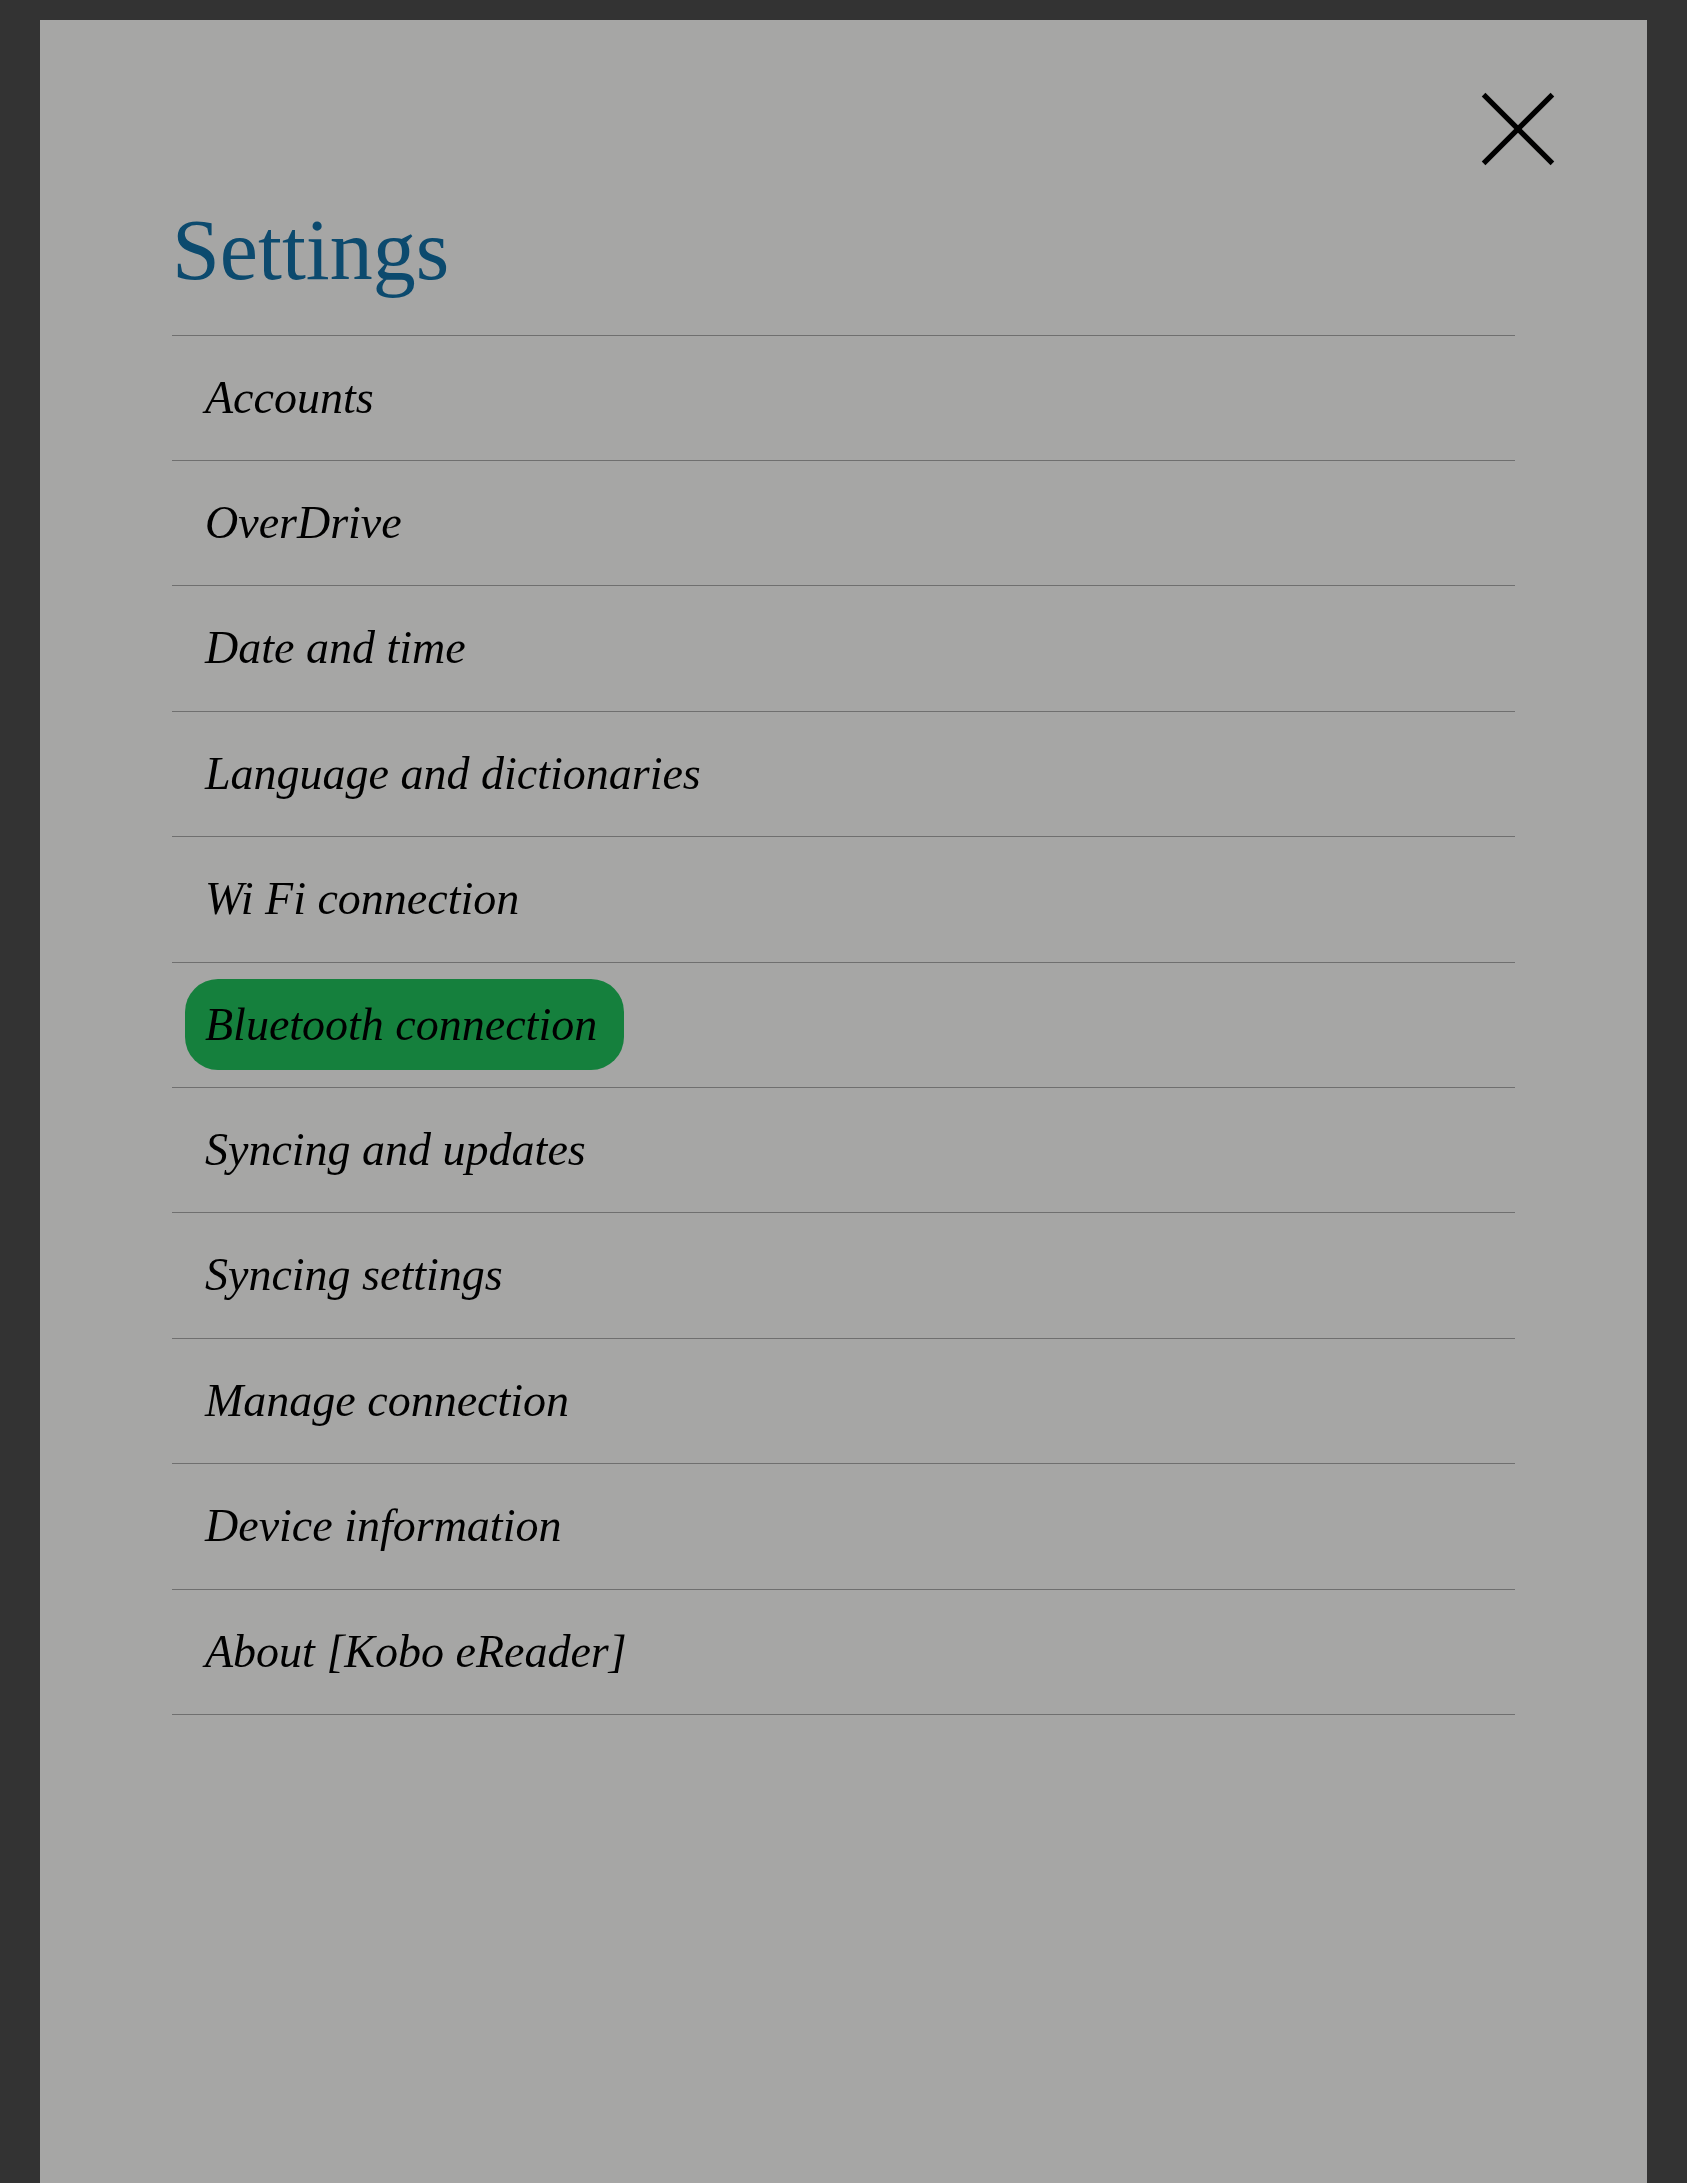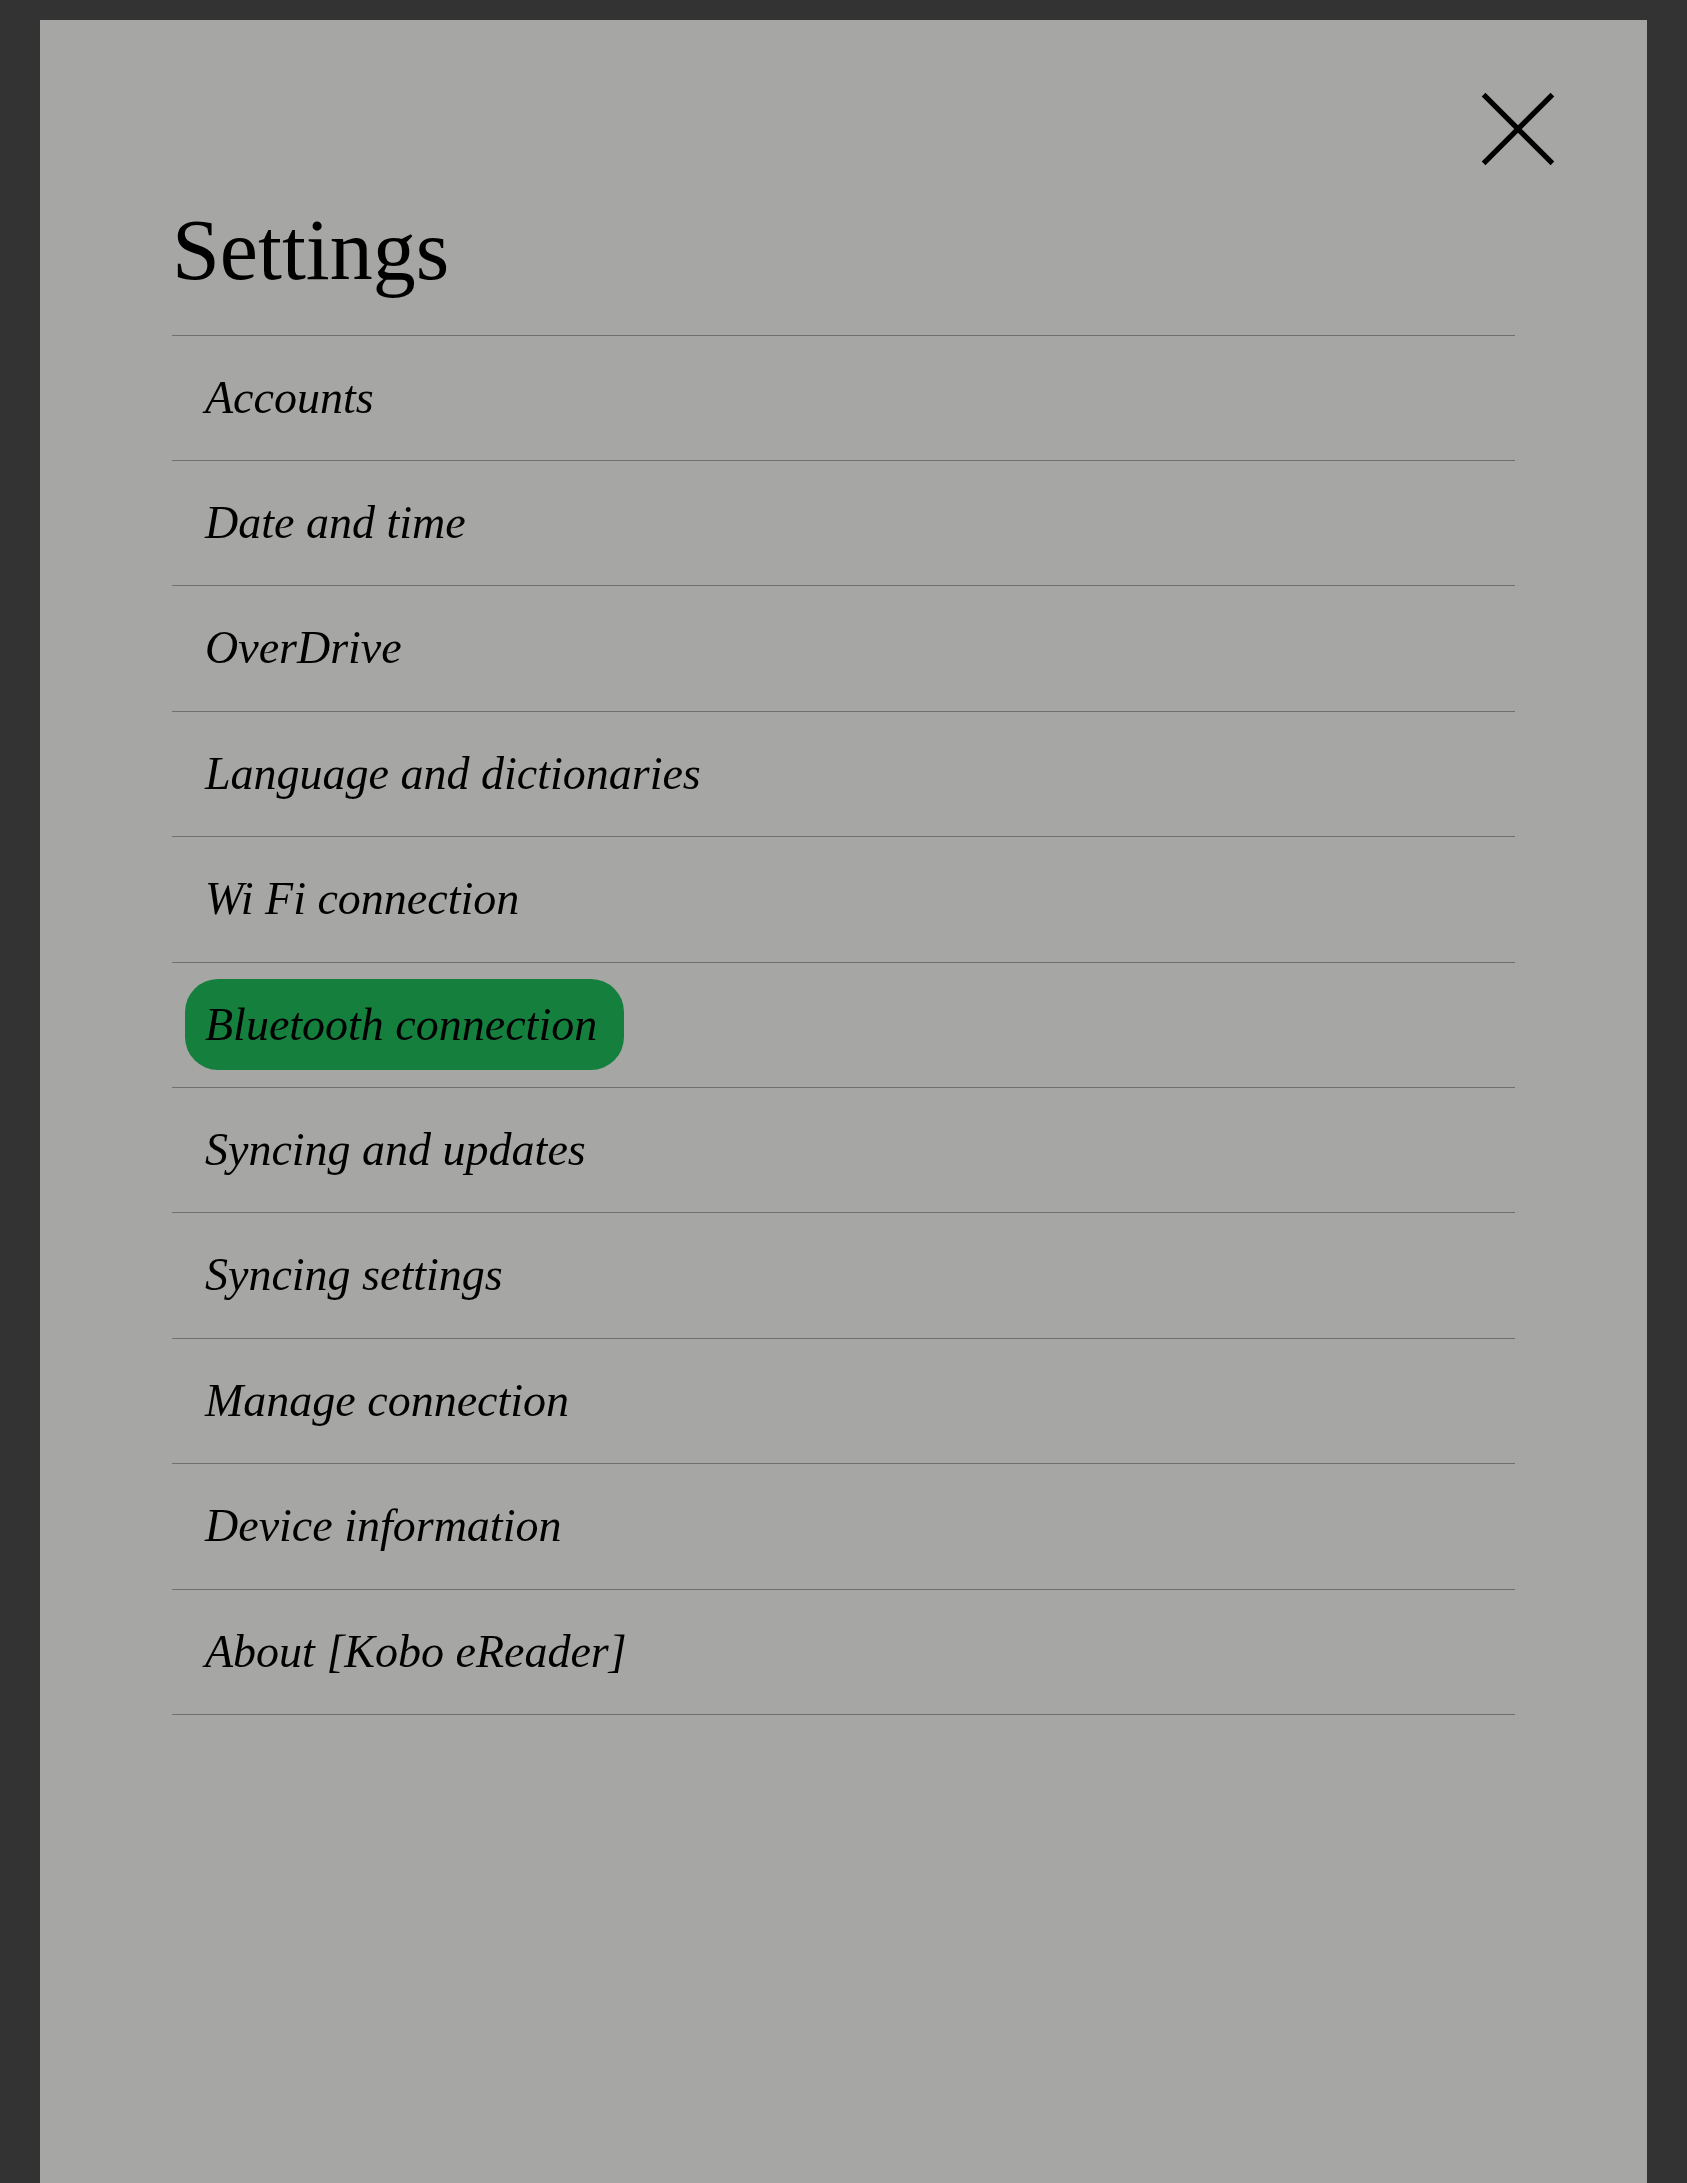--- a/index.html
+++ b/index.html
@@ -30,21 +30,21 @@
     align-items: center;
     justify-content: center;
     cursor: pointer;
   }
   .close-btn svg { width: 100%; height: 100%; }
   .content {
     padding: 152px 132px 0 132px;
   }
   .title {
     font-size: 86px;
-    color: #000000;
+    color: #0c4a6e;
     font-weight: 400;
     margin: 0 0 33px 0;
     line-height: 1.2;
     font-family: Liberation Serif, serif;
   }
   .list {
     border-top: 1.3px solid #6f6f6f;
   }
   .row {
     border-bottom: 1.3px solid #6f6f6f;
@@ -74,22 +74,22 @@
     <svg viewBox="0 0 100 100">
       <line x1="10" y1="10" x2="90" y2="90" stroke="#000" stroke-width="6"></line>
       <line x1="90" y1="10" x2="10" y2="90" stroke="#000" stroke-width="6"></line>
     </svg>
   </div>
 
   <div class="content">
     <h1 class="title">Settings</h1>
     <div class="list" id="list">
         <div class="row"><span class="inner">Accounts</span></div>
+        <div class="row"><span class="inner">OverDrive</span></div>
         <div class="row"><span class="inner">Date and time</span></div>
-        <div class="row"><span class="inner">OverDrive</span></div>
         <div class="row"><span class="inner">Language and dictionaries</span></div>
         <div class="row"><span class="inner">Wi Fi connection</span></div>
         <div class="row highlight"><span class="inner">Bluetooth connection</span></div>
         <div class="row"><span class="inner">Syncing and updates</span></div>
         <div class="row"><span class="inner">Syncing settings</span></div>
         <div class="row"><span class="inner">Manage connection</span></div>
         <div class="row"><span class="inner">Device information</span></div>
         <div class="row"><span class="inner">About [Kobo eReader]</span></div>
       </div>
   </div>

